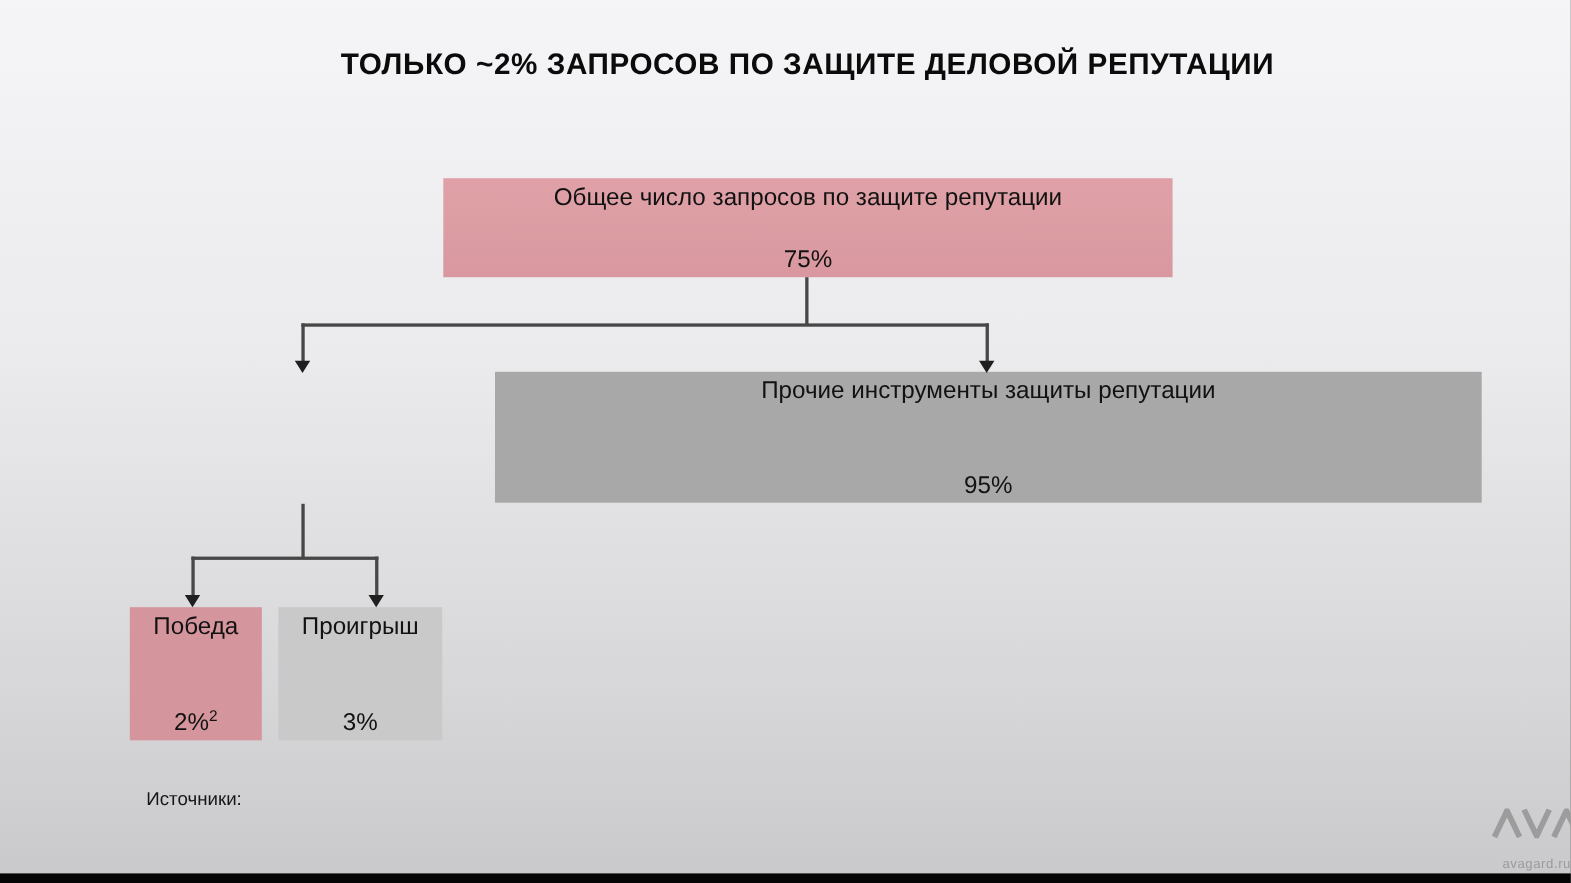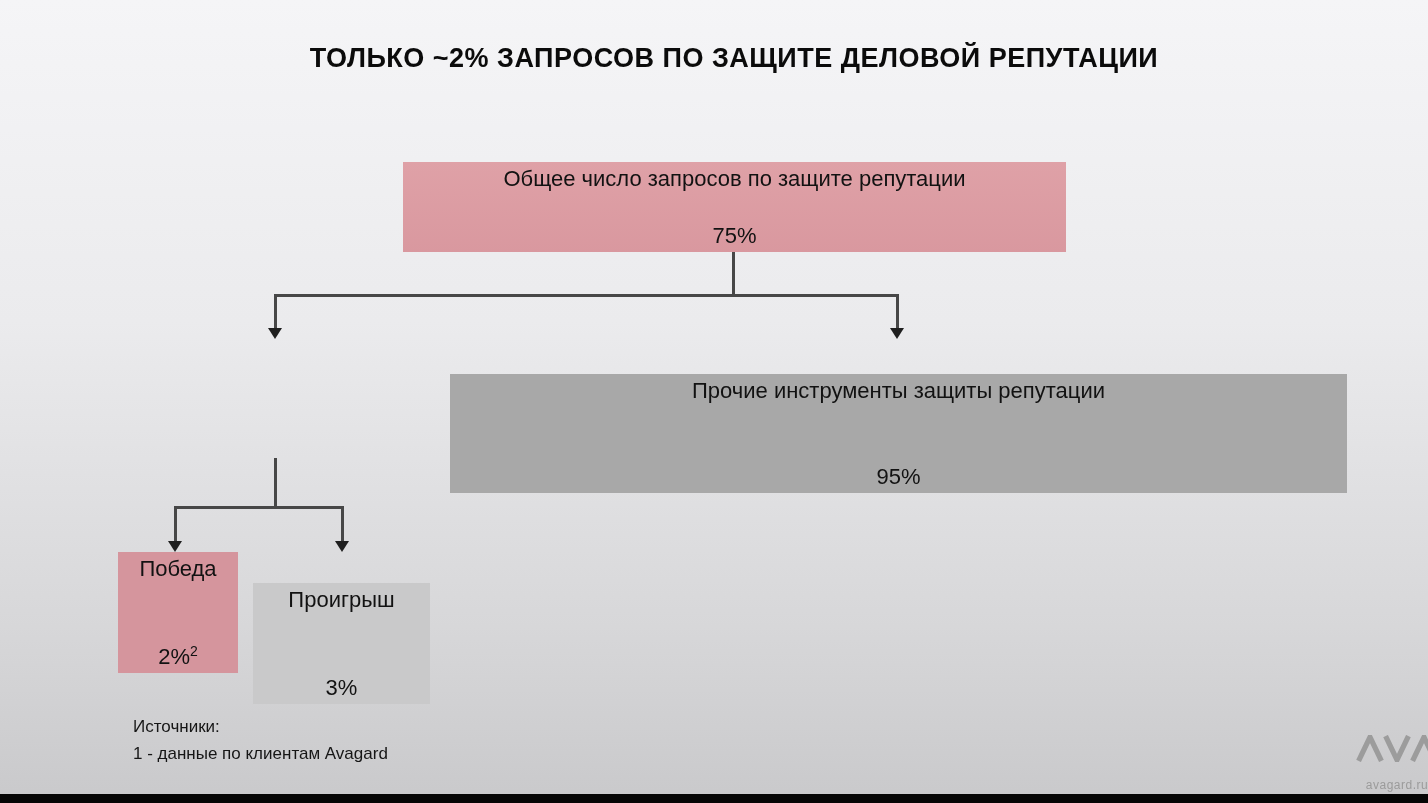--- a/index.html
+++ b/index.html
@@ -51,23 +51,23 @@
     line-height: 0;
     vertical-align: super;
   }
   .pink       { background: #db9da3; }
   .pink-deep  { background: #d5959d; }
   .gray       { background: #a8a8a8; }
   .gray-light { background: #c9c9ca; }
 
   #node-total { left: 403px; top: 162px; width: 663px; height: 90px;  background: linear-gradient(180deg,#dfa1a7,#d9989f); }
   #node-court { left: 120px; top: 338px; width: 310px; height: 120px; }
-  #node-other { left: 450px; top: 338px; width: 897px; height: 119px; margin-top: 36px; }
+  #node-other { left: 450px; top: 338px; width: 897px; height: 119px; }
   #node-win   { left: 118px; top: 552px; width: 120px; height: 121px; }
-  #node-loss  { left: 253px; top: 583px; width: 177px; height: 121px; }
+  #node-loss  { left: 253px; top: 552px; width: 149px; height: 121px; }
 
   
   .cline {
     position: absolute;
     background: #474747;
   }
   .arrowhead {
     position: absolute;
     width: 0;
     height: 0;
@@ -166,21 +166,20 @@
 
   <div class="cline" id="c2-stub"></div>
   <div class="cline" id="c2-rail"></div>
   <div class="cline" id="c2-dropL"></div>
   <div class="cline" id="c2-dropR"></div>
   <div class="arrowhead" id="c2-arrL"></div>
   <div class="arrowhead" id="c2-arrR"></div>
 
   <div class="sources">
     <div>Источники:</div>
-    <div>1 - данные по клиентам Avagard</div>
   </div>
 
   <div class="branding">
     <svg width="84" height="27" viewBox="0 0 78 26">
       <g fill="none" stroke="#9c9c9c" stroke-width="5">
         <path d="M2,25 L13,2 L24,25"></path>
         <path d="M28,1 L39,24 L50,1"></path>
         <path d="M54,25 L65,2 L76,25"></path>
       </g>
     </svg>

